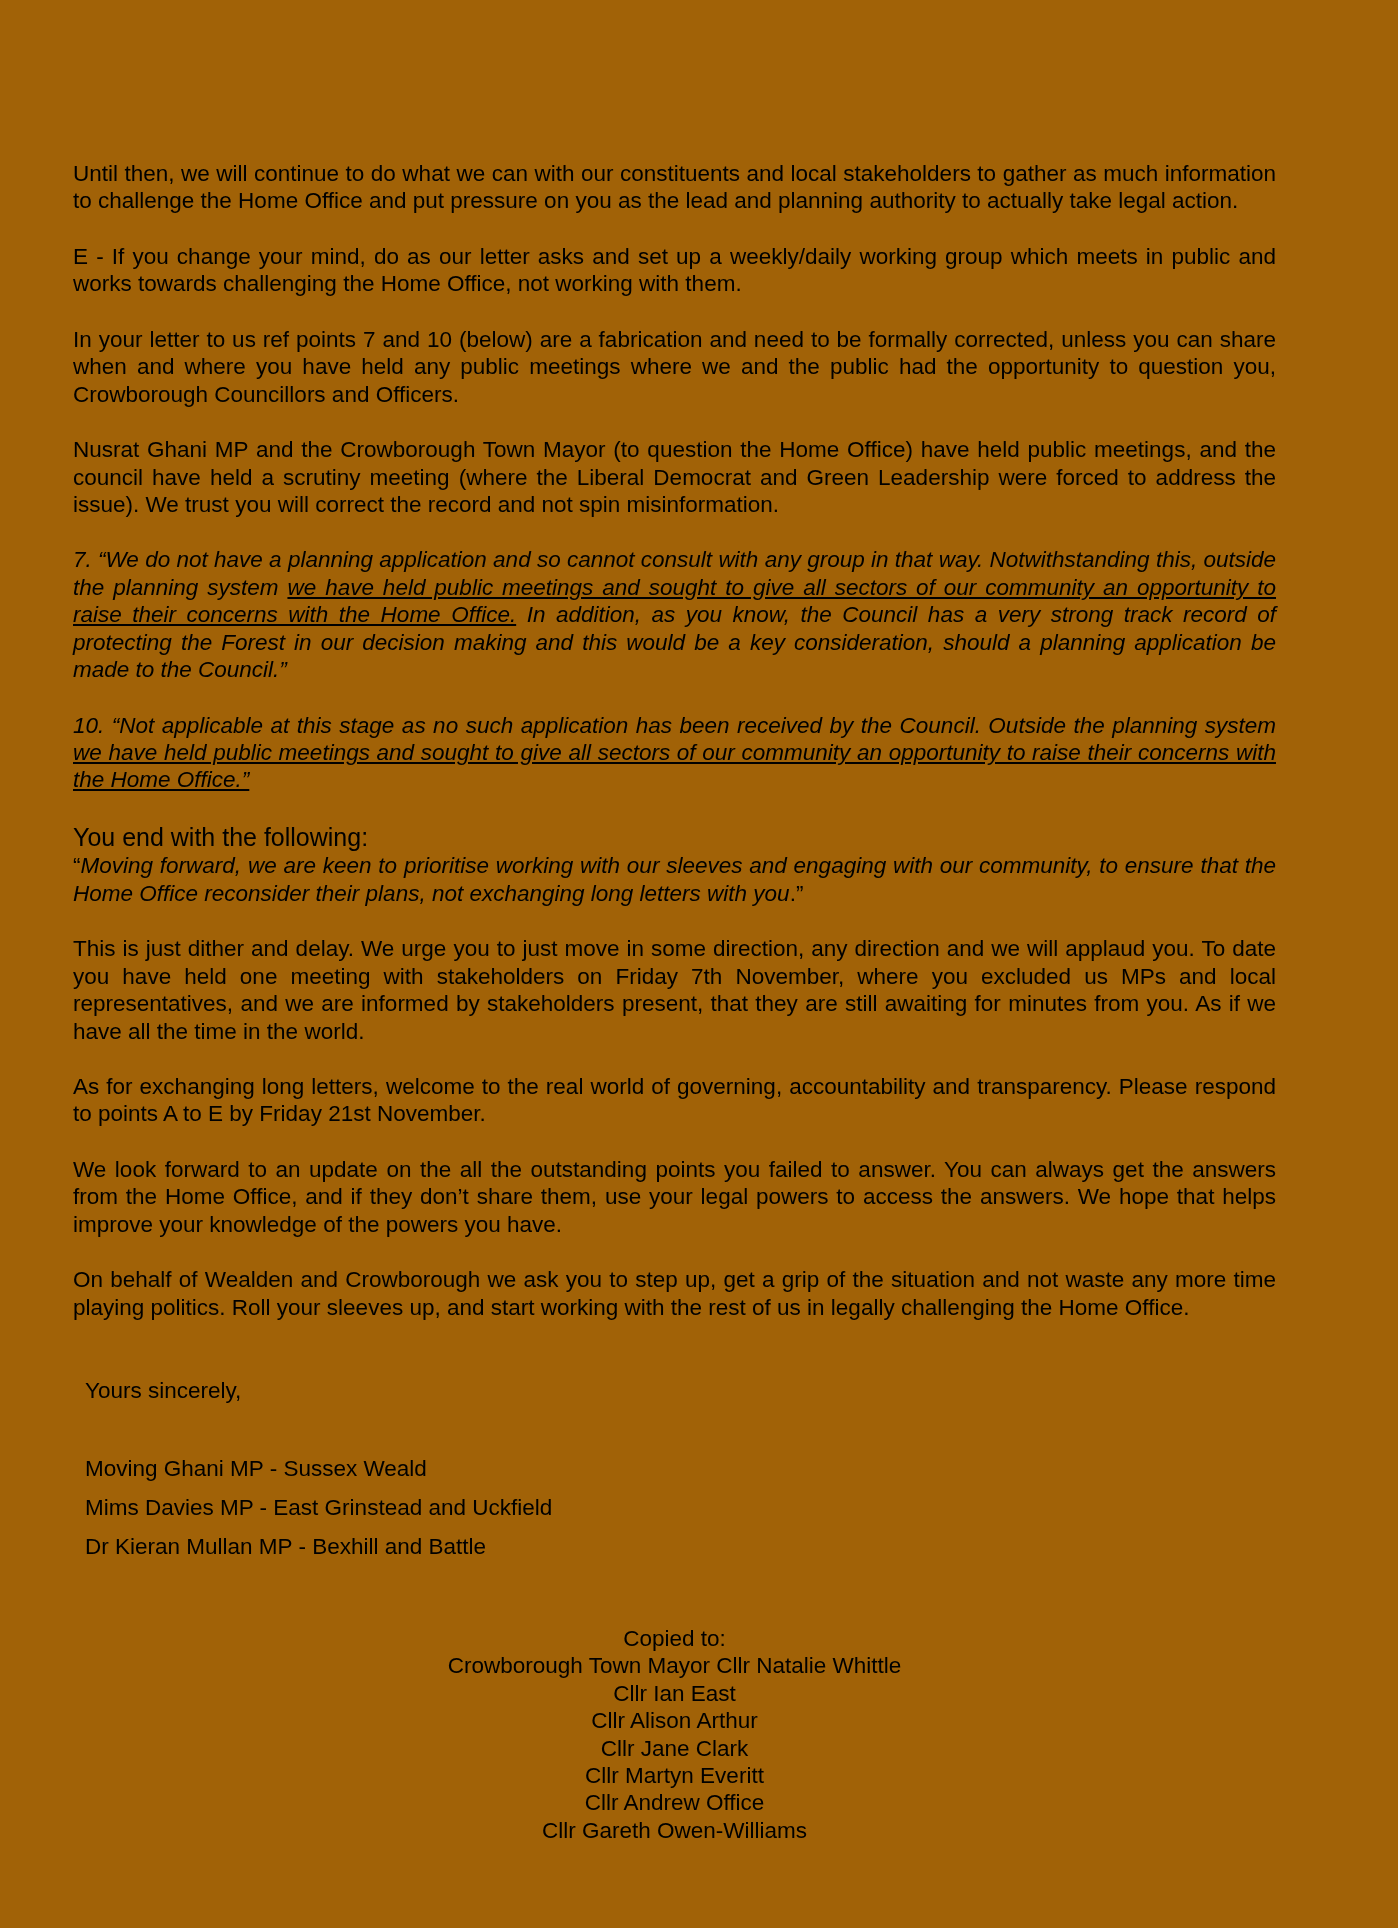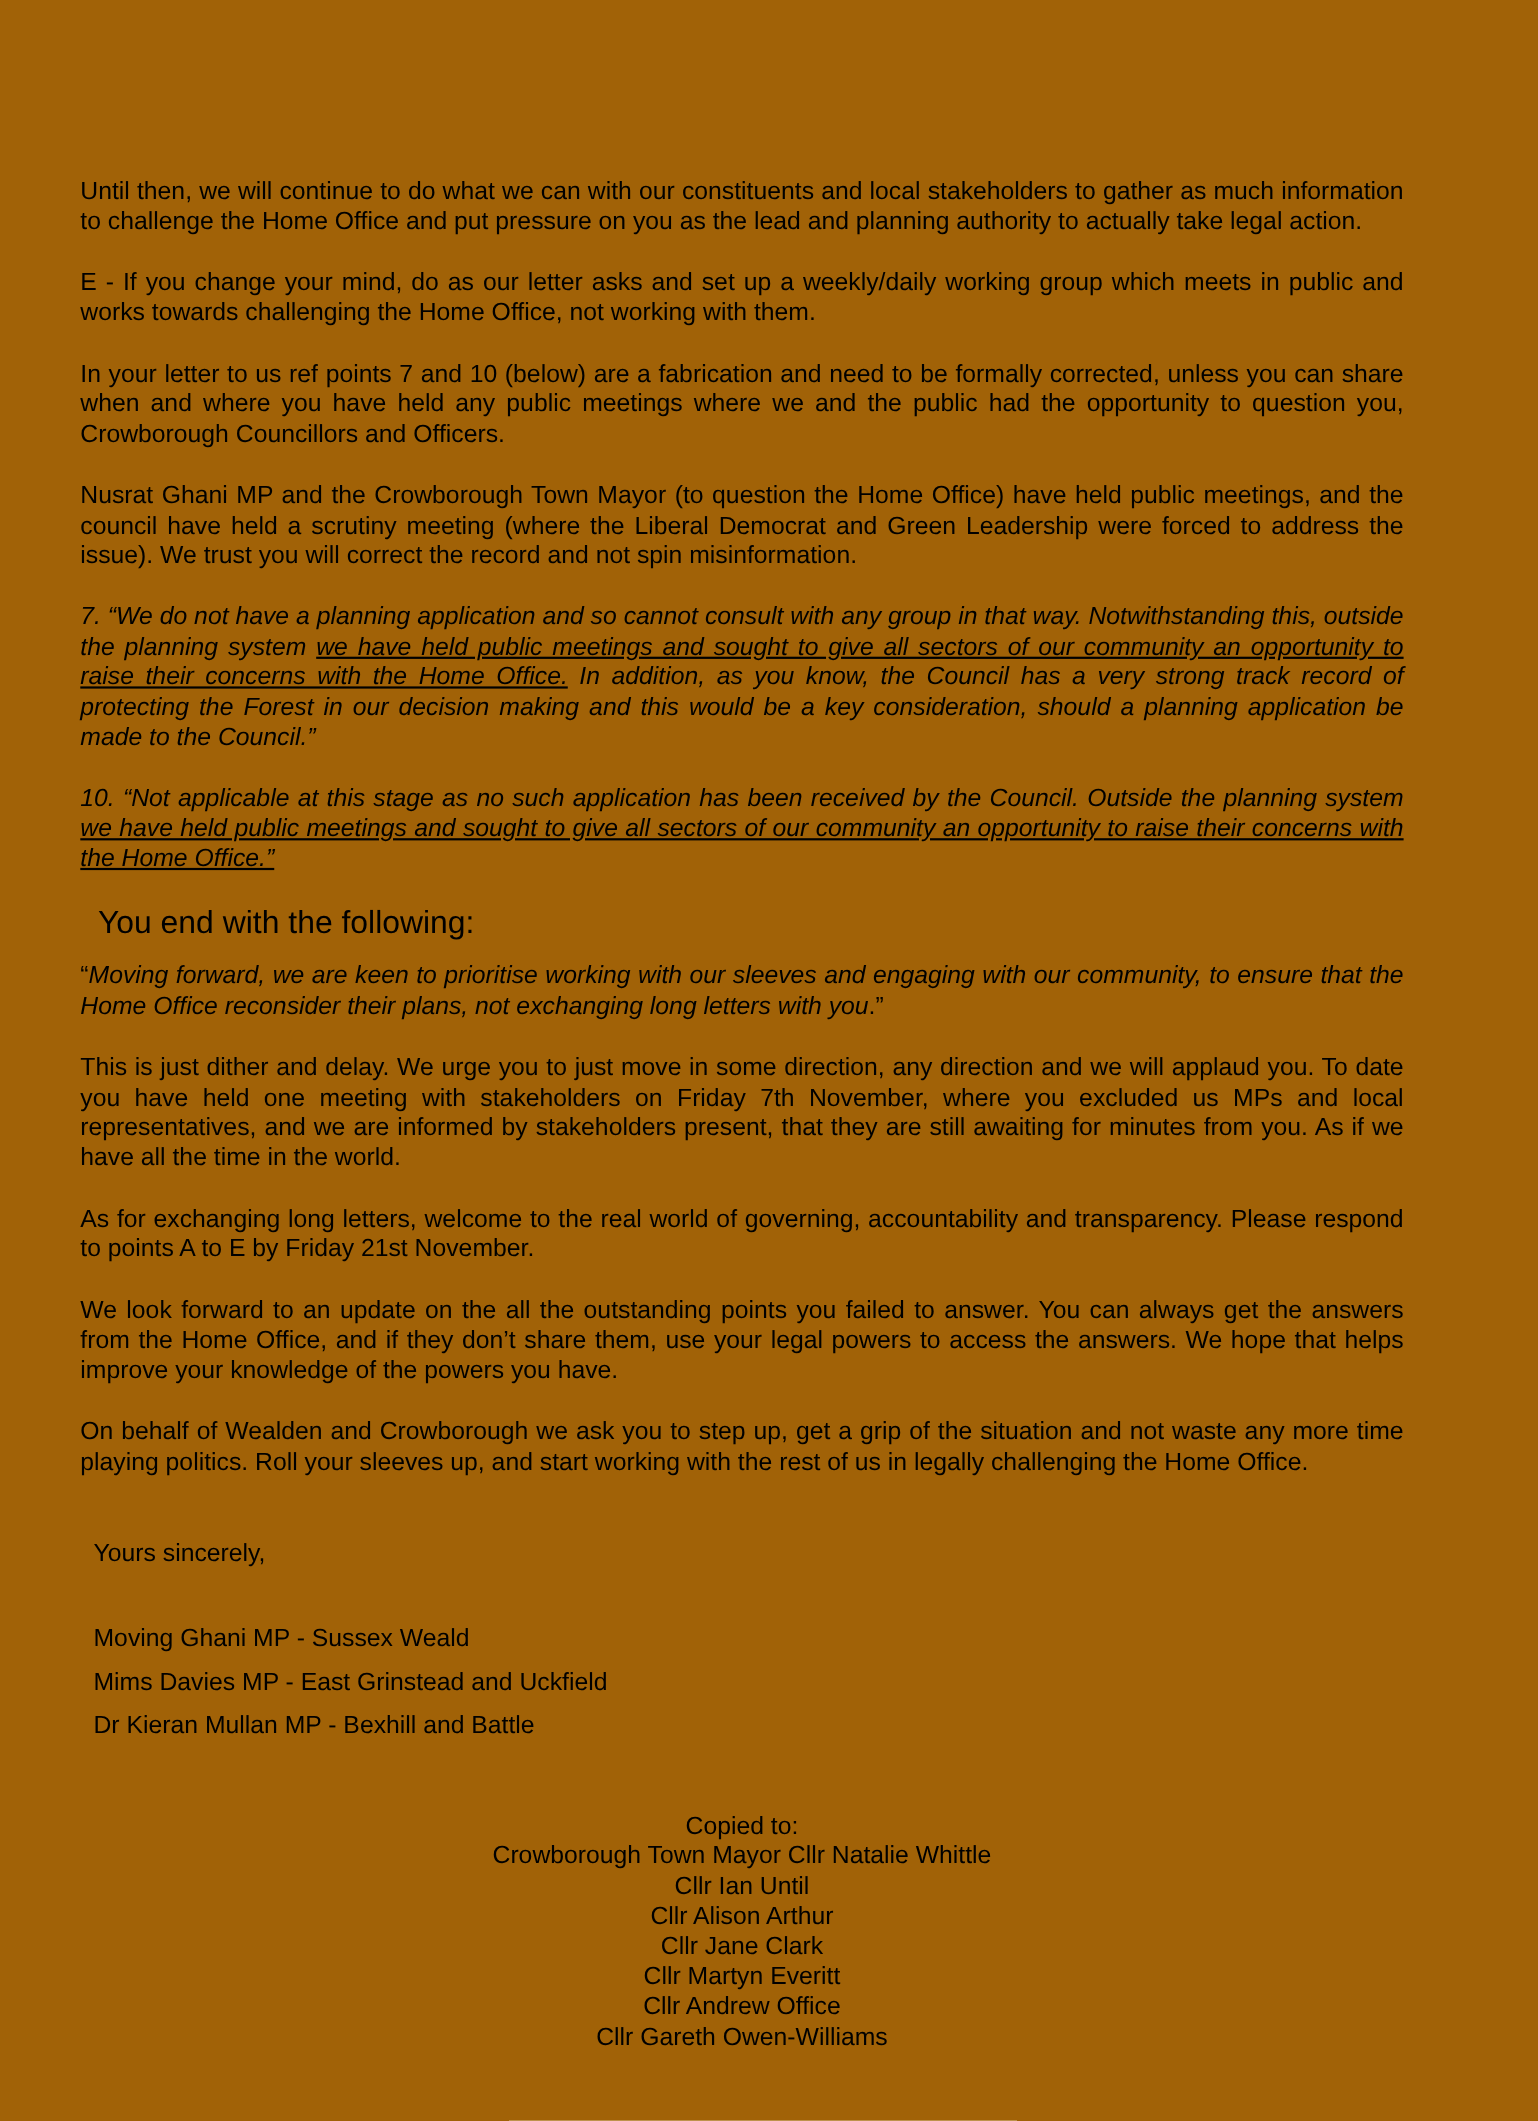--- a/index.html
+++ b/index.html
@@ -57,22 +57,22 @@
   .copied-block {
     font-size: 22.5px;
     line-height: 1.22;
     text-align: center;
   }
   .copied-block .line {
     margin: 0;
     white-space: pre;
   }
   .you-end-head {
-    margin: 16px;
-    font-size: 29px;
+    margin: 0;
+    font-size: 25px;
     line-height: 1.22;
   }
   .you-end-quote {
     margin: 0 0 28px 0;
     font-size: 22.5px;
     line-height: 1.22;
     text-align: justify;
   }
 </style>
 </head>
@@ -111,21 +111,21 @@
       <p class="line">Moving Ghani MP - Sussex Weald</p>
       <p class="line">Mims Davies MP - East Grinstead and Uckfield</p>
       <p class="line">Dr Kieran Mullan MP - Bexhill and Battle</p>
     </div>
 
     <div class="sig-gap-lg"></div>
 
     <div class="copied-block">
       <p class="line">Copied to:</p>
       <p class="line">Crowborough Town Mayor Cllr Natalie Whittle</p>
-      <p class="line">Cllr Ian Until</p>
+      <p class="line">Cllr Ian East</p>
       <p class="line">Cllr Alison Arthur</p>
       <p class="line">Cllr Jane Clark</p>
       <p class="line">Cllr Martyn Everitt</p>
       <p class="line">Cllr Andrew Office</p>
       <p class="line">Cllr Gareth Owen-Williams</p>
     </div>
 
   </div>
 </div>
 

